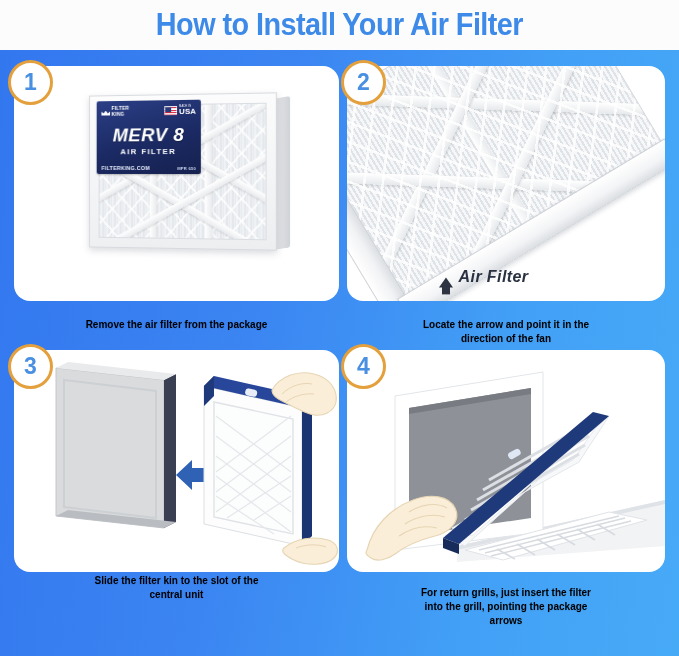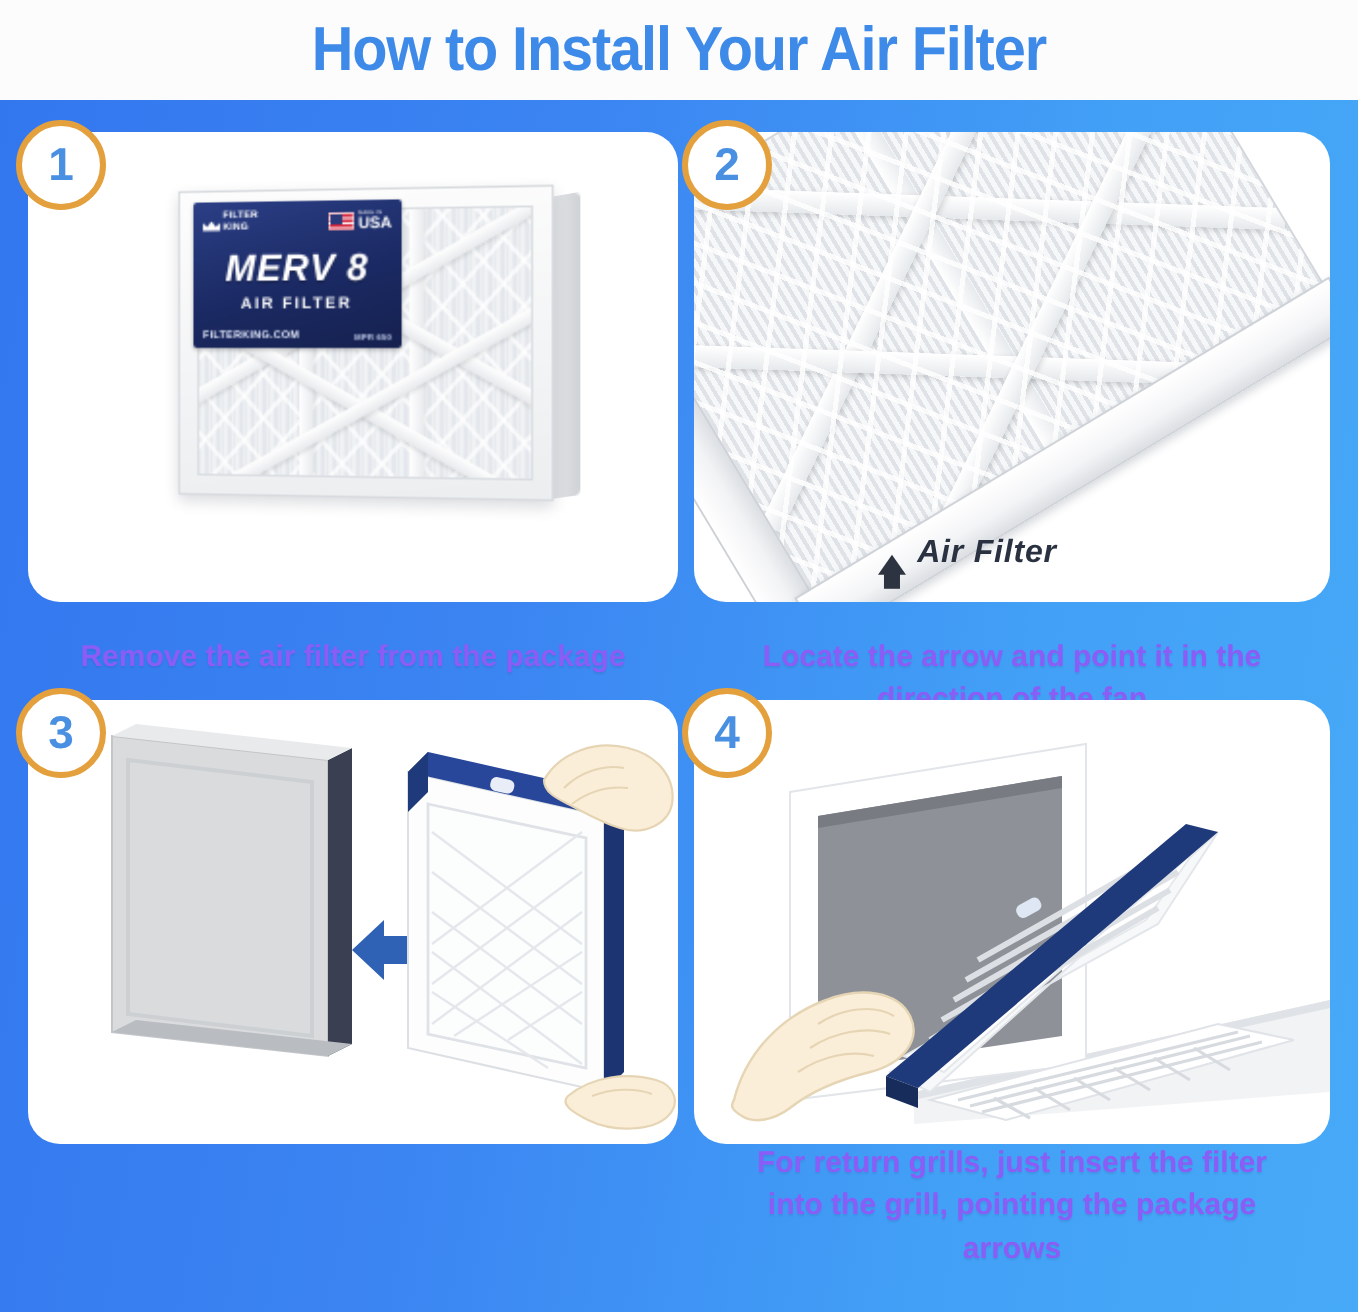--- a/index.html
+++ b/index.html
@@ -85,30 +85,30 @@
     font-weight: bold;
     color: #4a90e2;
     line-height: 1;
   }
 
   
   .caption {
     position: absolute;
     width: 100%;
     text-align: center;
-    color: #8b5cf6;
-    font-size: 15px;
+    color: #000000;
+    font-size: 10px;
     font-weight: bold;
     line-height: 1.42;
     text-shadow: 0 1px 1px rgba(0,0,0,.07);
   }
   .cap-1 { left: 0; top: 252px; }
   .cap-2 { left: 0; top: 252px; }
   .cap-3 { left: 0; top: 224px; }
-  .cap-4 { left: 0; top: 221px; }
+  .cap-4 { left: 0; top: 236px; }
 
   
   .p1-wrap { position: absolute; left: 0; top: 0; width: 100%; height: 100%; }
 
   .filter-front {
     position: absolute;
     left: 72px; top: 28px;
     width: 190px; height: 155px;
     transform: perspective(700px) rotateY(-9deg);
     transform-style: preserve-3d;
@@ -482,20 +482,24 @@
               <path d="M270,198 C282,188 300,186 314,190 C324,193 326,202 320,208
                        C312,216 292,216 280,210 C272,206 266,202 270,198 Z" fill="#fbeed8" stroke="#e6d5b4" stroke-width="1.1"></path>
               <path d="M282,198 C292,194 304,194 312,197" fill="none" stroke="#e6d5b4" stroke-width="1"></path>
             </g>
           </svg>
         </div>
       </div>
       <div class="badge">
         <span class="badge-num">3</span>
       </div>
+      <div class="caption cap-3">
+        <span>Slide the filter kin to the slot of the</span><br>
+        <span>central unit</span>
+      </div>
     </div>
 
     <div class="cell cell-4">
       <div class="card">
         <div class="p4">
           <svg viewBox="0 0 318 222" width="318" height="222">
 
             <g>
               <polygon points="110,196 318,150 318,196 110,212" fill="#f2f3f5"></polygon>
               <polygon points="110,196 318,150 318,154 110,200" fill="#dfe2e6"></polygon>

